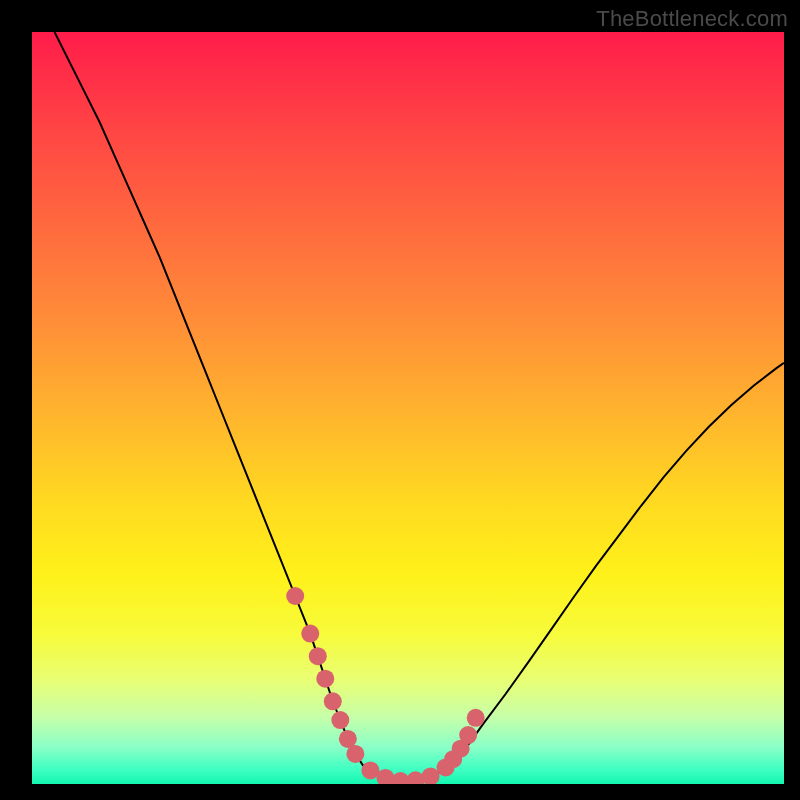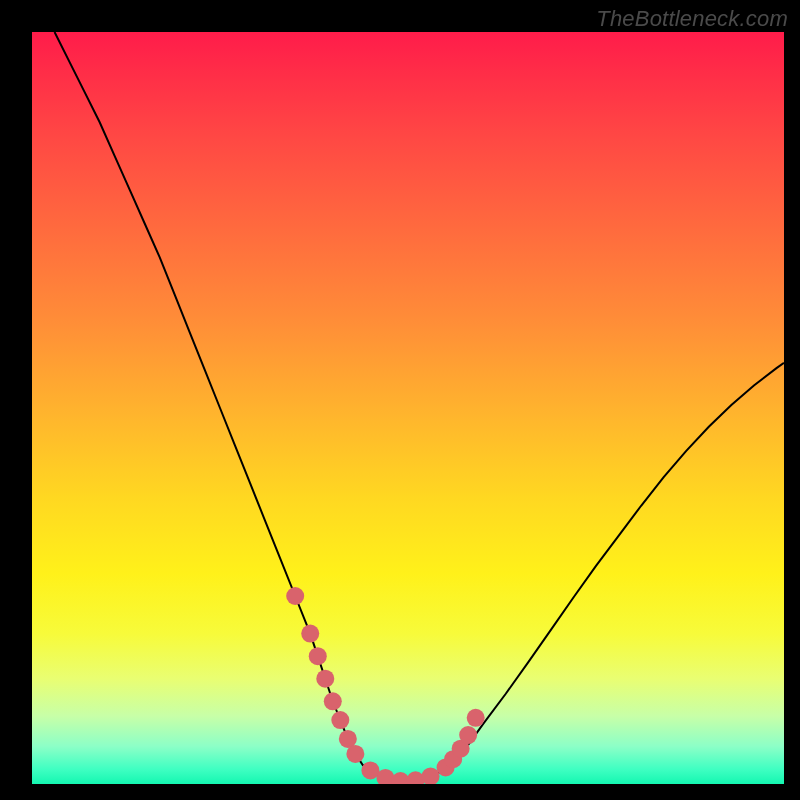--- a/index.html
+++ b/index.html
@@ -11,21 +11,20 @@
     overflow: hidden;
     font-family: Arial, Helvetica, sans-serif;
   }
   .frame {
     position: absolute;
     left: 0;
     top: 0;
     width: 800px;
     height: 800px;
     background: #000;
-    font-style: italic;
   }
   .plot-area {
     position: absolute;
     left: 32px;
     top: 32px;
     width: 752px;
     height: 752px;
     overflow: hidden;
   }
   .gradient-bg {

